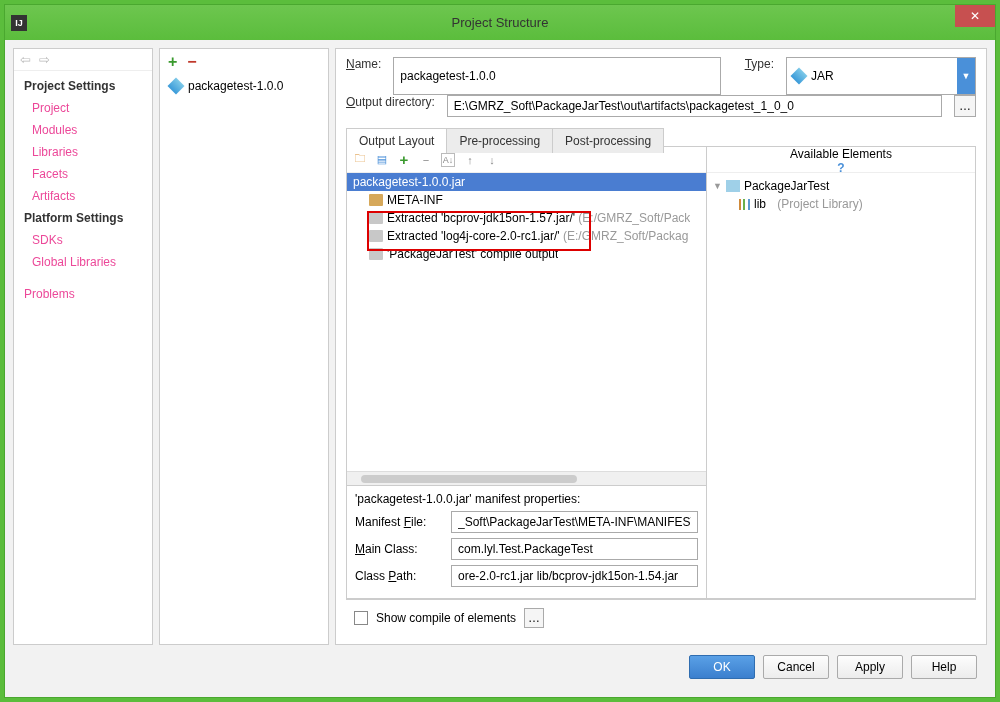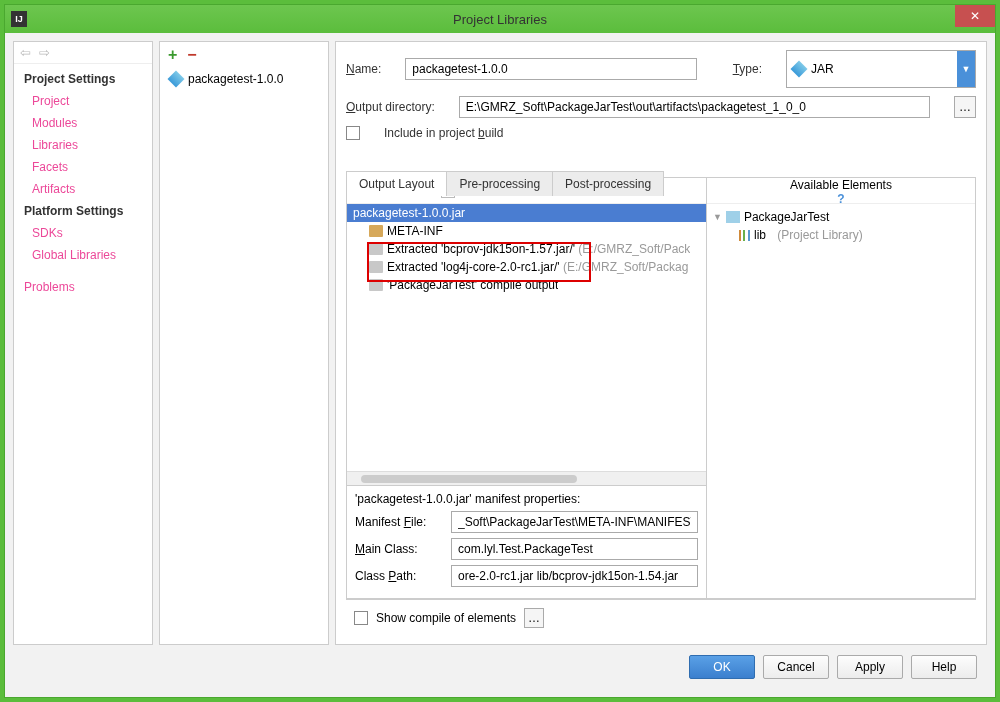--- a/index.html
+++ b/index.html
@@ -1,50 +1,50 @@
 <!DOCTYPE html>
 <html><head>
 <meta charset="utf-8">
 <style>
 * { box-sizing: border-box; margin: 0; padding: 0; font-family: "Segoe UI", Tahoma, sans-serif; font-size: 12px; }
 body { background: #5bbd3c; padding: 4px; }
 .window { background: #fff; height: 694px; display: flex; flex-direction: column; border: 1px solid #4aa82f; }
-.titlebar { height: 28px; background: linear-gradient(#6dc64f,#5bbd3c); display: flex; align-items: center; position: relative; }
+.titlebar { height: 35px; background: linear-gradient(#6dc64f,#5bbd3c); display: flex; align-items: center; position: relative; }
 .titlebar .icon-app { width: 16px; height: 16px; background:#333; margin-left:6px; display:flex;align-items:center;justify-content:center;color:#fff;font-size:9px;font-weight:bold;}
 .titlebar .title { position:absolute; left:50%; transform:translateX(-50%); color:#333; font-size:13px; }
 .titlebar .close { position:absolute; right:0; top:0; width:40px; height:22px; background:#c75050; color:#fff; display:flex; align-items:center; justify-content:center; font-size:12px; }
 .content { flex:1; background:#f2f2f2; display:flex; flex-direction:column; padding:8px; gap:0; }
 .main-row { flex:1; display:flex; gap:6px; min-height:0; }
 .left-nav { width:140px; background:#fff; border:1px solid #ccc; display:flex; flex-direction:column; }
 .nav-toolbar { height:22px; display:flex; align-items:center; padding:0 6px; gap:8px; border-bottom:1px solid #eee;}
 .arrow { color:#bbb; font-size:13px; }
 .nav-section { padding:4px 0; }
 .nav-head { font-weight:bold; color:#333; padding:4px 10px; font-size:12px;}
 .nav-item { padding:4px 18px; color:#ec4899; cursor:default; }
 .mid-col { width:170px; background:#fff; border:1px solid #ccc; display:flex; flex-direction:column; }
 .mid-toolbar { height:26px; display:flex; align-items:center; padding:0 8px; gap:10px; }
 .plus { color:#3a9a2e; font-size:16px; font-weight:bold; }
 .minus { color:#c0392b; font-size:16px; font-weight:bold; }
 .mid-item { display:flex; align-items:center; gap:6px; padding:4px 10px; }
 .diamond { width:12px; height:12px; transform:rotate(45deg); background:linear-gradient(#7ec9e8,#3a9ad9); }
 .right-panel { flex:1; background:#fff; border:1px solid #ccc; display:flex; flex-direction:column; padding:8px 10px; min-width:0; }
-.row { display:flex; align-items:center; gap:24px; margin-bottom:8px; }
+.row { display:flex; gap:12px; margin-bottom:0; }
 .lbl { color:#333; }
 .lbl u { text-decoration: underline; }
 input[type=text] { border:1px solid #aaa; padding:3px 6px; font-size:12px; background:#fff; }
 .name-input { flex:1; }
 .type-lbl { margin-left:12px; }
 .type-combo { width:190px; border:1px solid #aaa; display:flex; align-items:center; position:relative; background:#fff; height:38px; }
 .type-combo .diamond { margin:0 6px; }
 .type-combo .dd { position:absolute; right:0; top:0; width:18px; height:100%; background:#4a90d9; color:#fff; display:flex; align-items:center; justify-content:center; font-size:9px;}
 .outdir-input { flex:1; }
 .dots-btn { width:22px; height:22px; border:1px solid #aaa; background:#f5f5f5; display:flex; align-items:center; justify-content:center; }
 .chk { width:14px; height:14px; border:1px solid #888; background:#fff; }
 .tabs { display:flex; border-bottom:1px solid #ccc; margin-top:4px; }
-.tab { padding:5px 12px; border:1px solid #ccc; border-bottom:none; background:#ececec; margin-right:-1px; color:#333; position:relative; top:19px;}
+.tab { padding:5px 12px; border:1px solid #ccc; border-bottom:none; background:#ececec; margin-right:-1px; color:#333; position:relative; top:7px;}
 .tab.active { background:#fff; }
 .layout-body { flex:1; display:flex; gap:0; min-height:0; border:1px solid #ccc; border-top:none; }
 .layout-left { width:360px; display:flex; flex-direction:column; border-right:1px solid #ccc; min-width:0;}
 .layout-toolbar { height:26px; display:flex; align-items:center; padding:0 6px; gap:8px; border-bottom:1px solid #eee;}
 .tb-icon { width:14px; height:14px; display:flex; align-items:center; justify-content:center; font-size:11px; color:#888;}
 .tb-icon.folder{ color:#d88b2a;}
 .tb-icon.blue{ color:#4a90d9;}
 .tb-icon.green{ color:#3a9a2e; font-weight:bold; font-size:15px;}
 .tb-icon.sort{ border:1px solid #bbb; padding:0 2px; font-size:9px;}
 .tree { flex:1; overflow:hidden; position:relative; }
@@ -75,21 +75,21 @@
 .btn.primary { background:linear-gradient(#5aa0e6,#3b7fce); color:#fff; border-color:#2f6db0;}
 .hscroll { height:14px; background:#f0f0f0; border-top:1px solid #ddd; display:flex; align-items:center;}
 .hscroll .thumb{ height:8px; background:#ccc; border-radius:4px; width:60%; margin-left:4%;}
 </style>
 </head>
 <body>
 
 <div class="window">
   <div class="titlebar">
     <div class="icon-app">IJ</div>
-    <div class="title">Project Libraries</div>
+    <div class="title">Project Structure</div>
     <div class="close">✕</div>
   </div>
 
   <div class="content">
     <div class="main-row">
 
       <div class="left-nav">
         <div class="nav-toolbar">
           <span class="arrow">⇦</span>
           <span class="arrow">⇨</span>
@@ -129,24 +129,20 @@
             <div class="diamond"></div>
             <span>JAR</span>
             <div class="dd">▼</div>
           </div>
         </div>
         <div class="row">
           <span class="lbl"><u>O</u>utput directory:</span>
           <input type="text" class="outdir-input" value="E:\GMRZ_Soft\PackageJarTest\out\artifacts\packagetest_1_0_0" style="">
           <div class="dots-btn">…</div>
         </div>
-        <div class="row">
-          <div class="chk"></div>
-          <span class="lbl">Include in project <u>b</u>uild</span>
-        </div>
 
         <div class="tabs">
           <div class="tab active">Output Layout</div>
           <div class="tab">Pre-processing</div>
           <div class="tab">Post-processing</div>
         </div>
 
         <div class="layout-body">
           <div class="layout-left">
             <div class="layout-toolbar">

